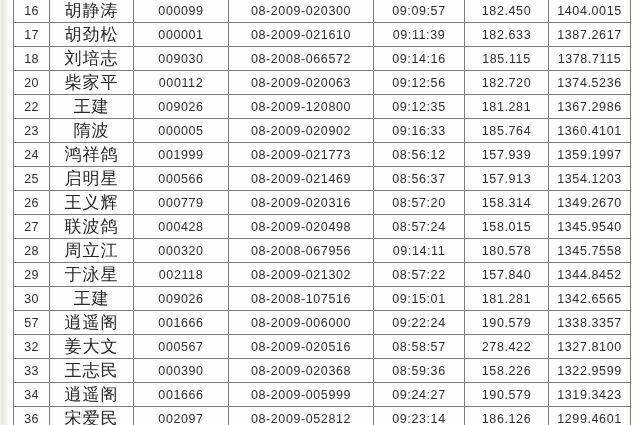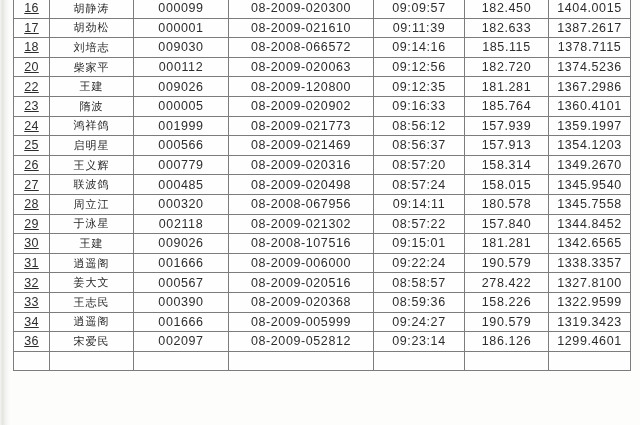--- a/index.html
+++ b/index.html
@@ -43,25 +43,25 @@
     padding: 0;
     text-align: center;
     vertical-align: middle;
     font-size: 12.5px;
     color: #2d2d2d;
     letter-spacing: 0.6px;
     white-space: nowrap;
     overflow: hidden;
   }
   table.results td.col-name {
-    font-size: 11px;
+    font-size: 17px;
     letter-spacing: 1px;
     color: #262626;
   }
-  table.results td.col-rank { letter-spacing: 0.3px; text-decoration: underline; }
+  table.results td.col-rank { letter-spacing: 0.3px; }
   table.results tr.partial-row td { height: 18.6px; }
   
   col.c-rank  { width: 36px; }
   col.c-name  { width: 84px; }
   col.c-code  { width: 95px; }
   col.c-ring  { width: 145px; }
   col.c-time  { width: 91px; }
   col.c-dist  { width: 84px; }
   col.c-speed { width: 82px; }
 </style>
@@ -158,21 +158,21 @@
             <td class="col-name">王义辉</td>
             <td class="col-code">000779</td>
             <td class="col-ring">08-2009-020316</td>
             <td class="col-time">08:57:20</td>
             <td class="col-distance">158.314</td>
             <td class="col-speed">1349.2670</td>
           </tr>
           <tr>
             <td class="col-rank">27</td>
             <td class="col-name">联波鸽</td>
-            <td class="col-code">000485</td>
+            <td class="col-code">000428</td>
             <td class="col-ring">08-2009-020498</td>
             <td class="col-time">08:57:24</td>
             <td class="col-distance">158.015</td>
             <td class="col-speed">1345.9540</td>
           </tr>
           <tr>
             <td class="col-rank">28</td>
             <td class="col-name">周立江</td>
             <td class="col-code">000320</td>
             <td class="col-ring">08-2008-067956</td>
@@ -192,21 +192,21 @@
           <tr>
             <td class="col-rank">30</td>
             <td class="col-name">王建</td>
             <td class="col-code">009026</td>
             <td class="col-ring">08-2008-107516</td>
             <td class="col-time">09:15:01</td>
             <td class="col-distance">181.281</td>
             <td class="col-speed">1342.6565</td>
           </tr>
           <tr>
-            <td class="col-rank">31</td>
+            <td class="col-rank">57</td>
             <td class="col-name">逍遥阁</td>
             <td class="col-code">001666</td>
             <td class="col-ring">08-2009-006000</td>
             <td class="col-time">09:22:24</td>
             <td class="col-distance">190.579</td>
             <td class="col-speed">1338.3357</td>
           </tr>
           <tr>
             <td class="col-rank">32</td>
             <td class="col-name">姜大文</td>

